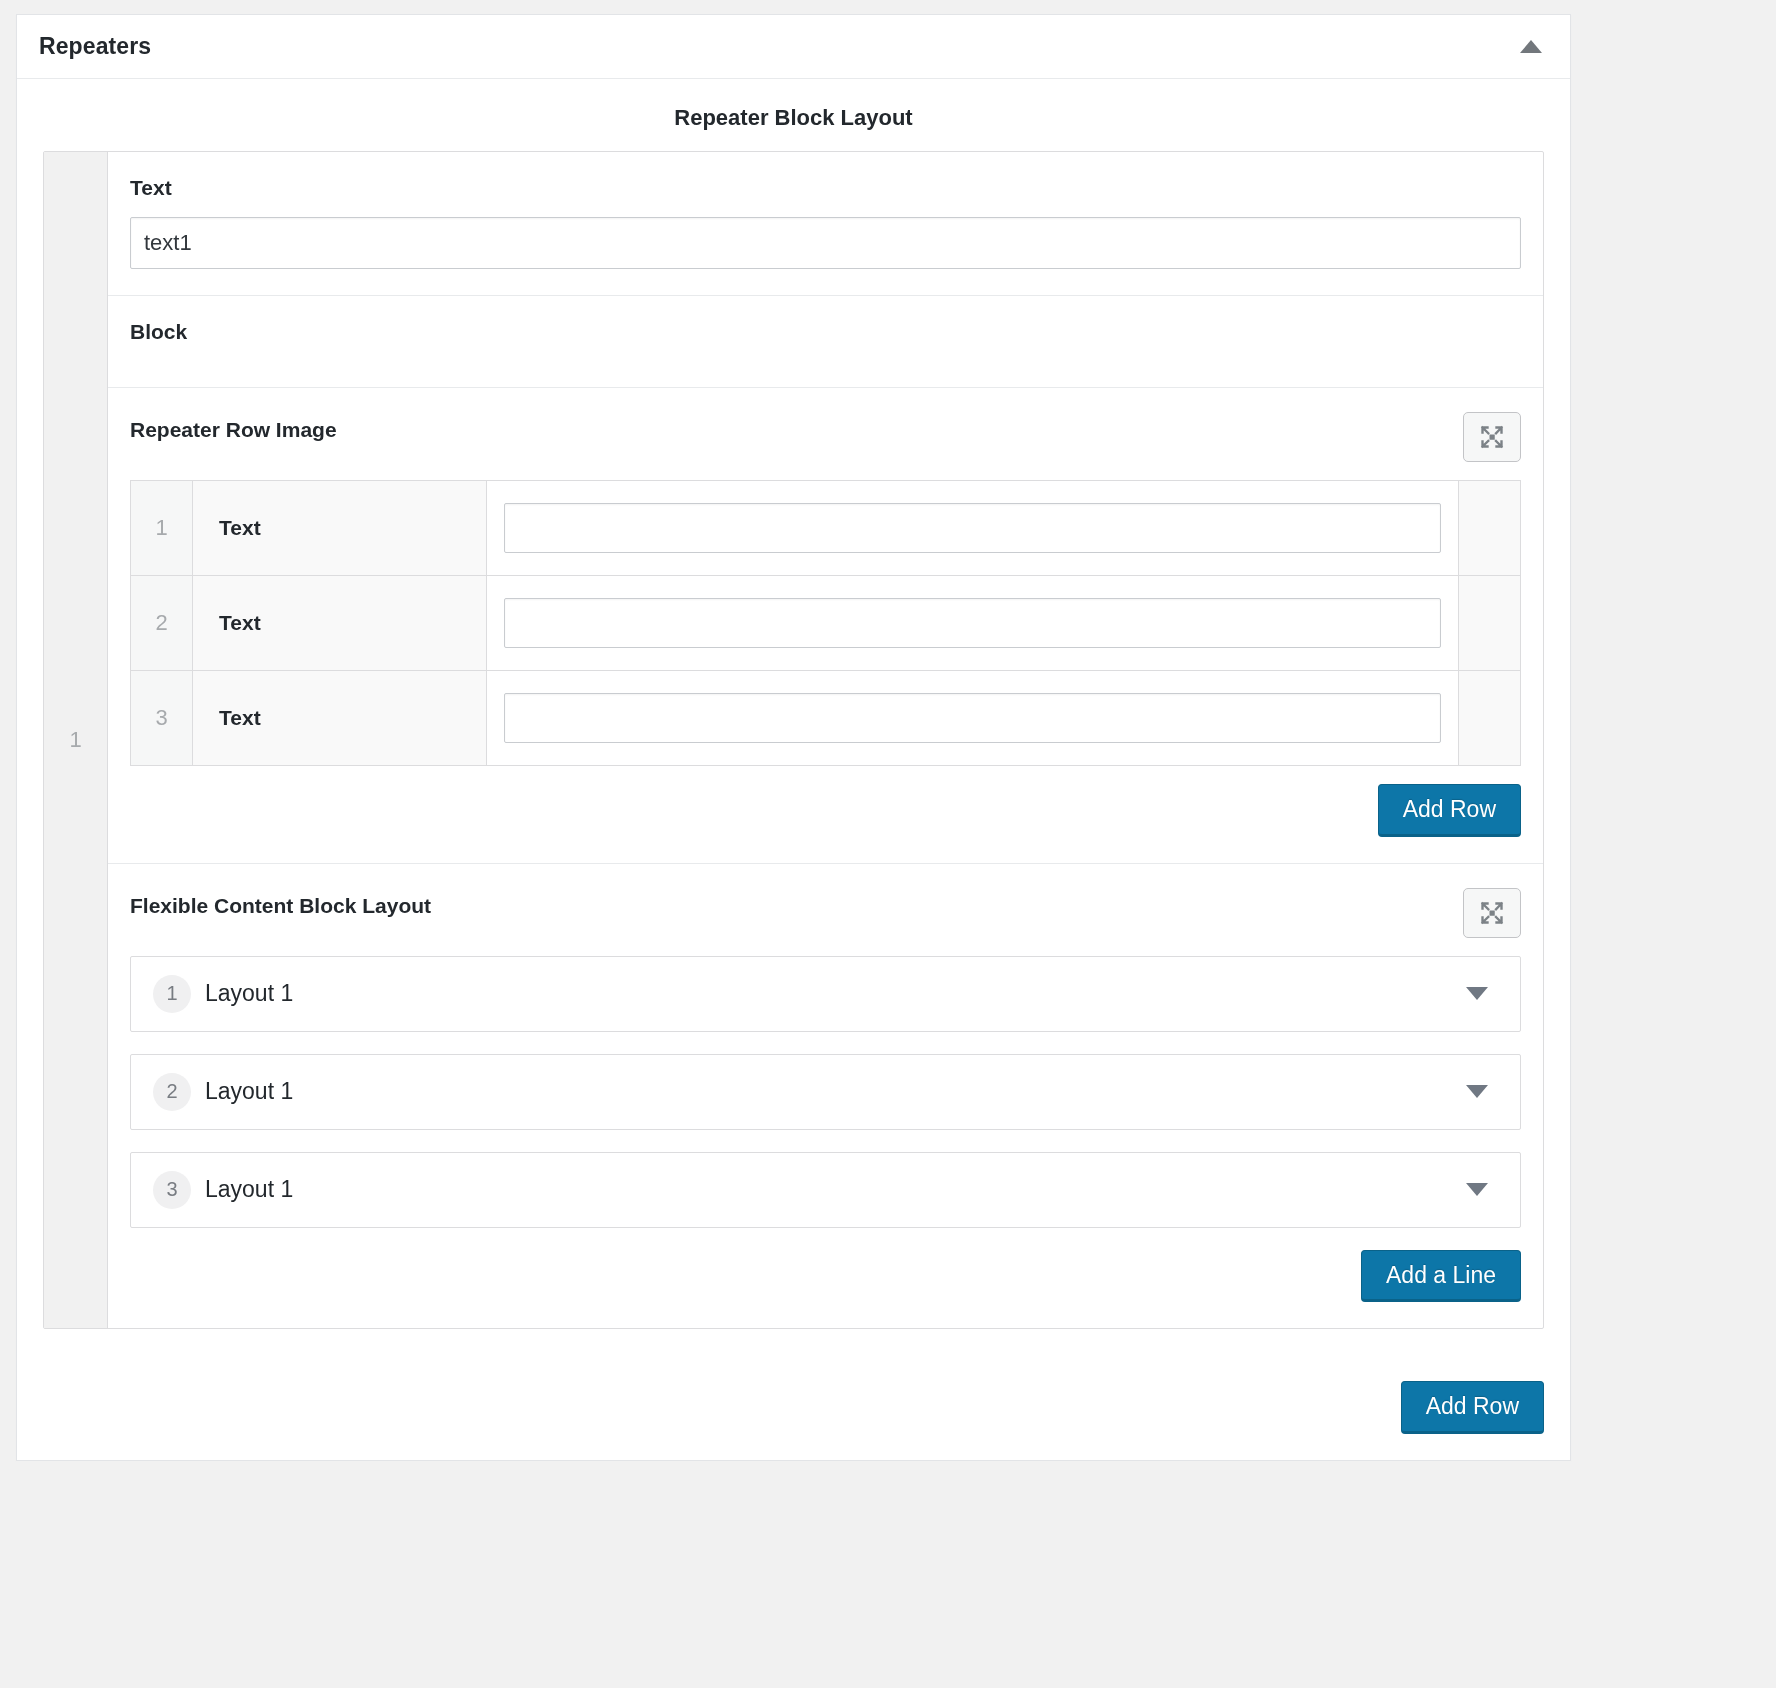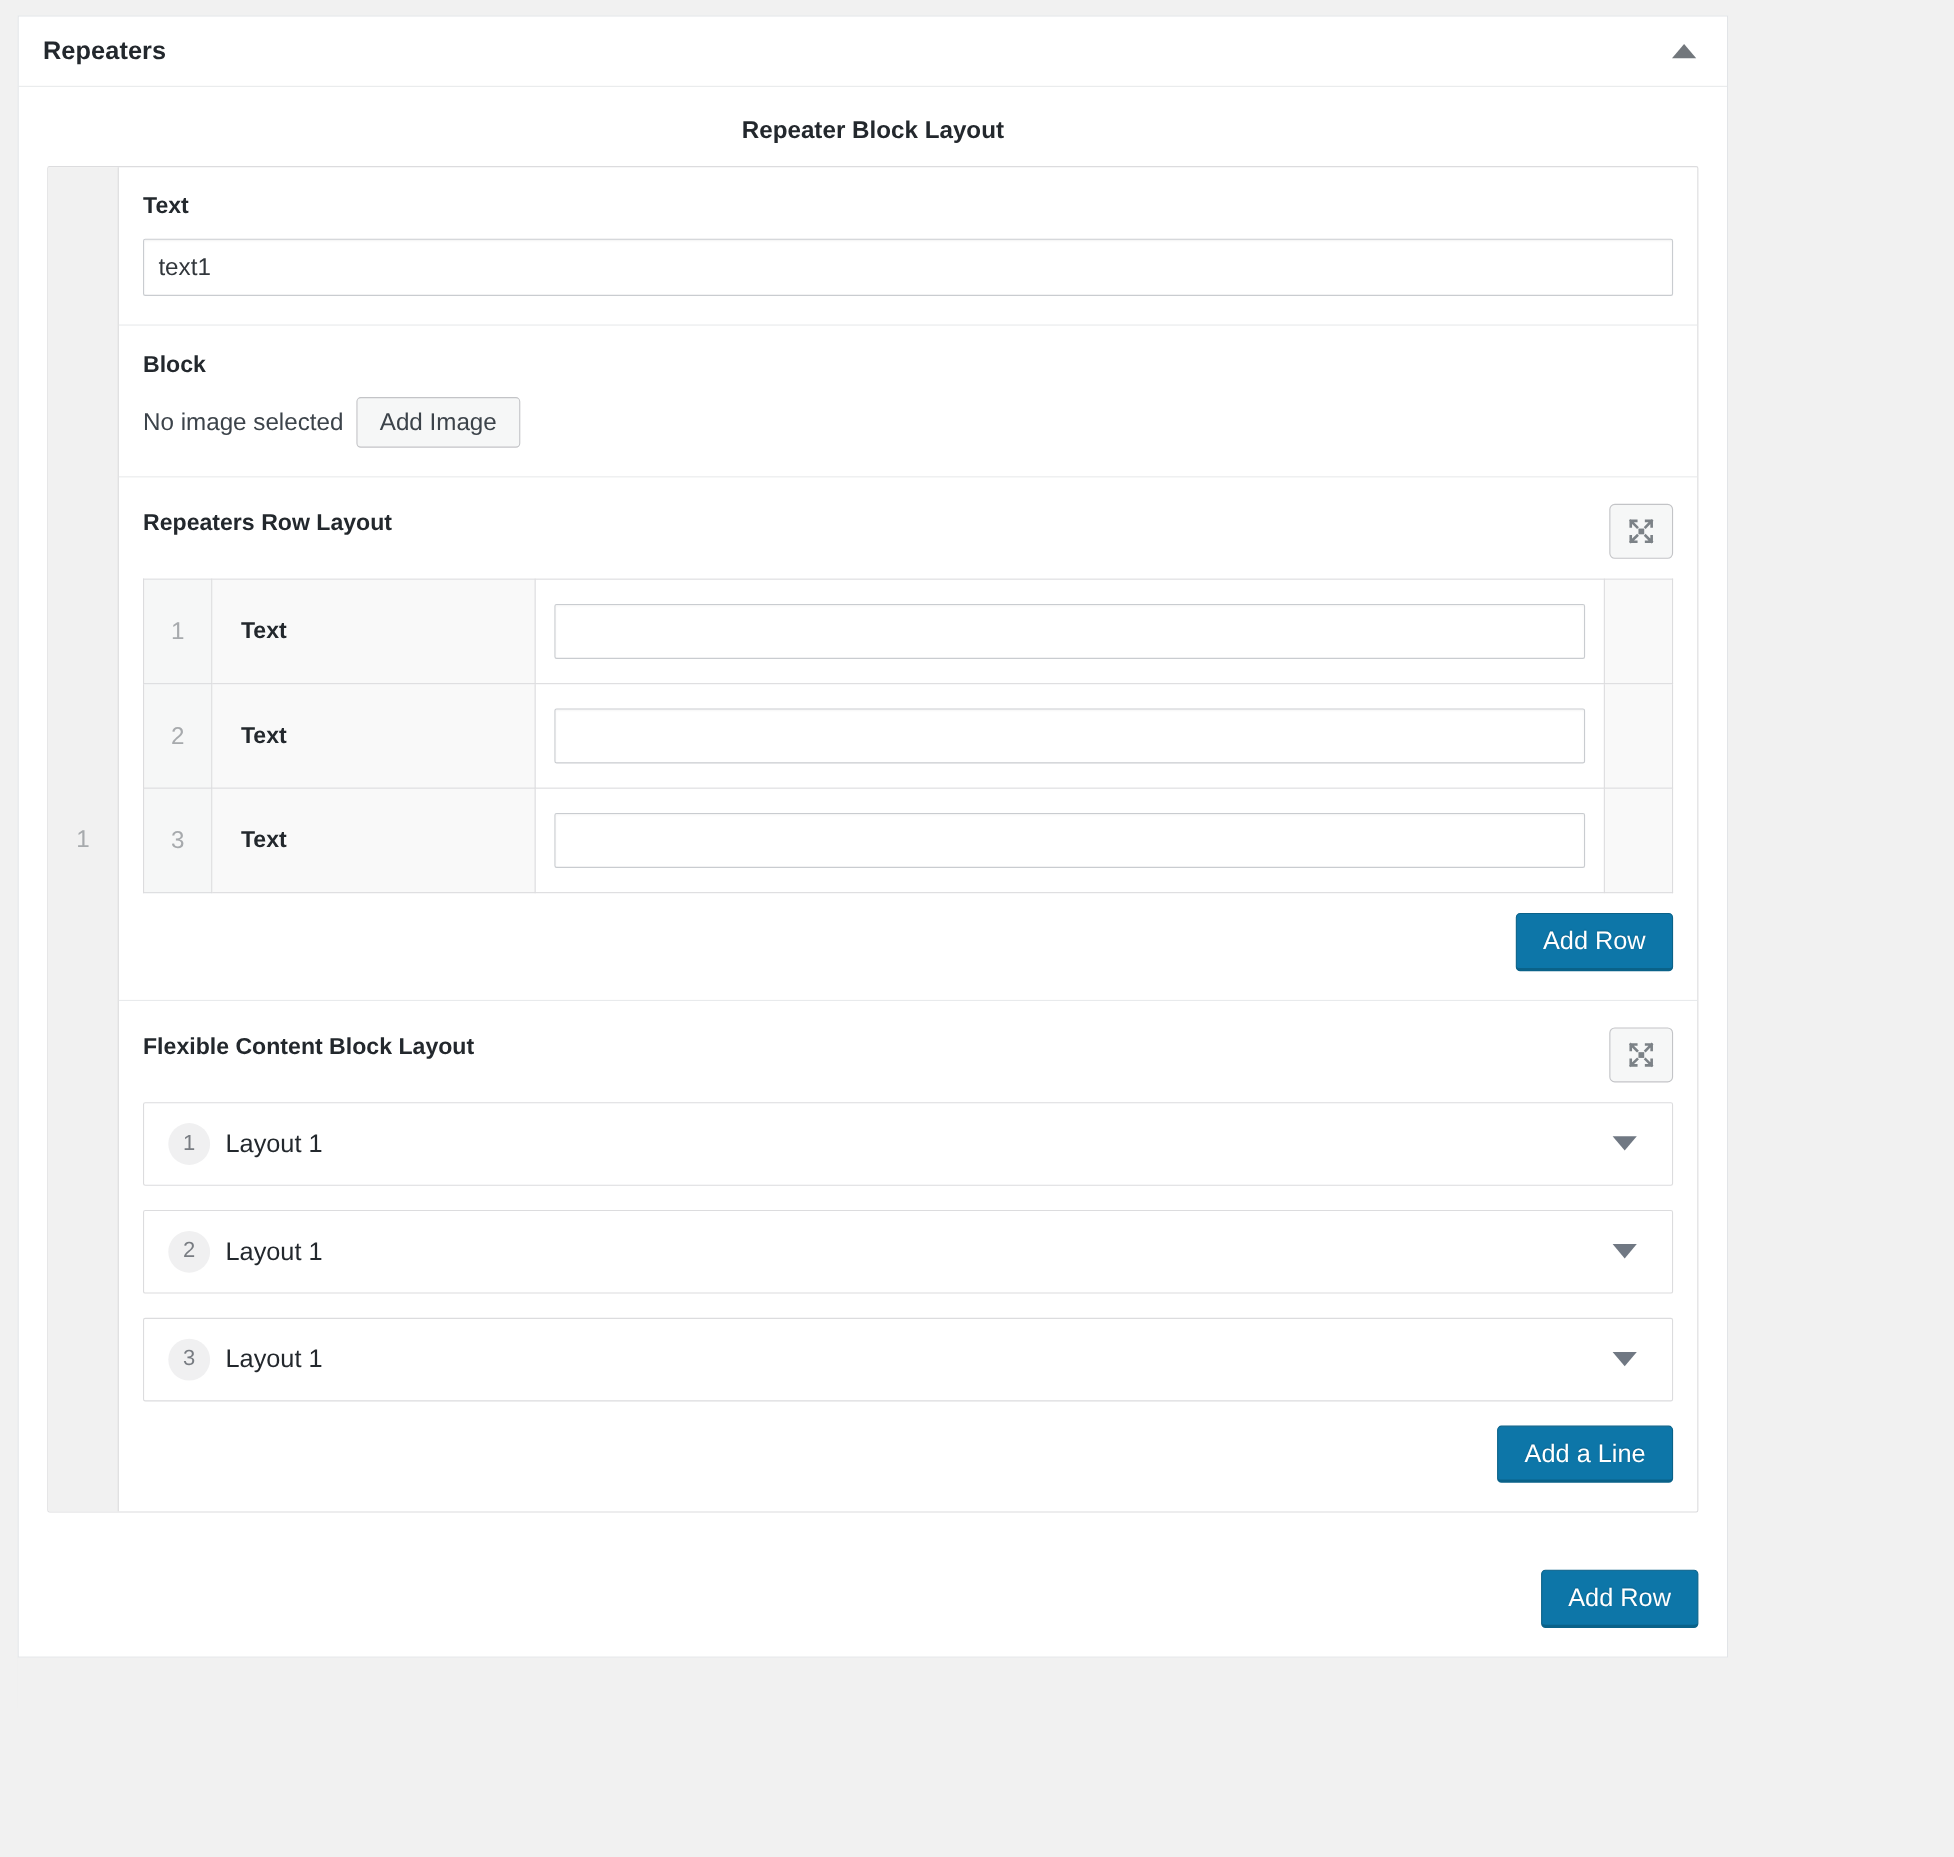--- a/index.html
+++ b/index.html
@@ -312,29 +312,25 @@
 
         <div class="rep-outer-body">
 
           <div class="sub-field">
             <span class="sub-label">Text</span>
             <input class="text-input" type="text" value="text1" style="">
           </div>
 
           <div class="sub-field">
             <span class="sub-label">Block</span>
-            <div class="image-row">
-              <span class="image-empty-text">No image selected</span>
-              <button class="btn-secondary">Add Image</button>
-            </div>
           </div>
 
           <div class="sub-field">
             <div class="nested-head">
-              <span class="nested-label">Repeaters Row Layout</span>
+              <span class="nested-label">Repeater Row Image</span>
               <button class="btn-expand">
                 <svg class="icon-expand" viewBox="0 0 24 24">
                   <rect x="10" y="10" width="4.2" height="4.2" fill="#7c8287"></rect>
                   <path d="M9 9 L4.4 4.4 M4.4 4.4 L8.4 4.4 M4.4 4.4 L4.4 8.4" stroke="#7c8287" stroke-width="1.9" fill="none" stroke-linecap="square"></path>
                   <path d="M15.2 9 L19.6 4.4 M19.6 4.4 L15.6 4.4 M19.6 4.4 L19.6 8.4" stroke="#7c8287" stroke-width="1.9" fill="none" stroke-linecap="square"></path>
                   <path d="M9 15.2 L4.4 19.6 M4.4 19.6 L8.4 19.6 M4.4 19.6 L4.4 15.6" stroke="#7c8287" stroke-width="1.9" fill="none" stroke-linecap="square"></path>
                   <path d="M15.2 15.2 L19.6 19.6 M19.6 19.6 L15.6 19.6 M19.6 19.6 L19.6 15.6" stroke="#7c8287" stroke-width="1.9" fill="none" stroke-linecap="square"></path>
                 </svg>
               </button>
             </div>

